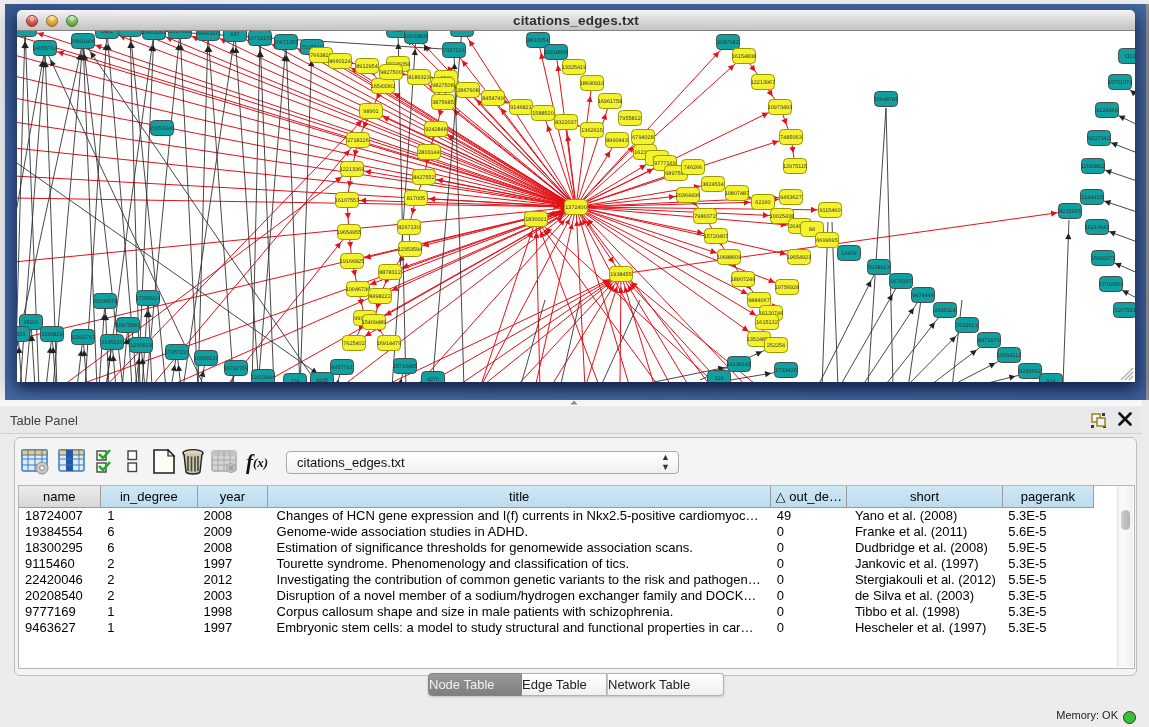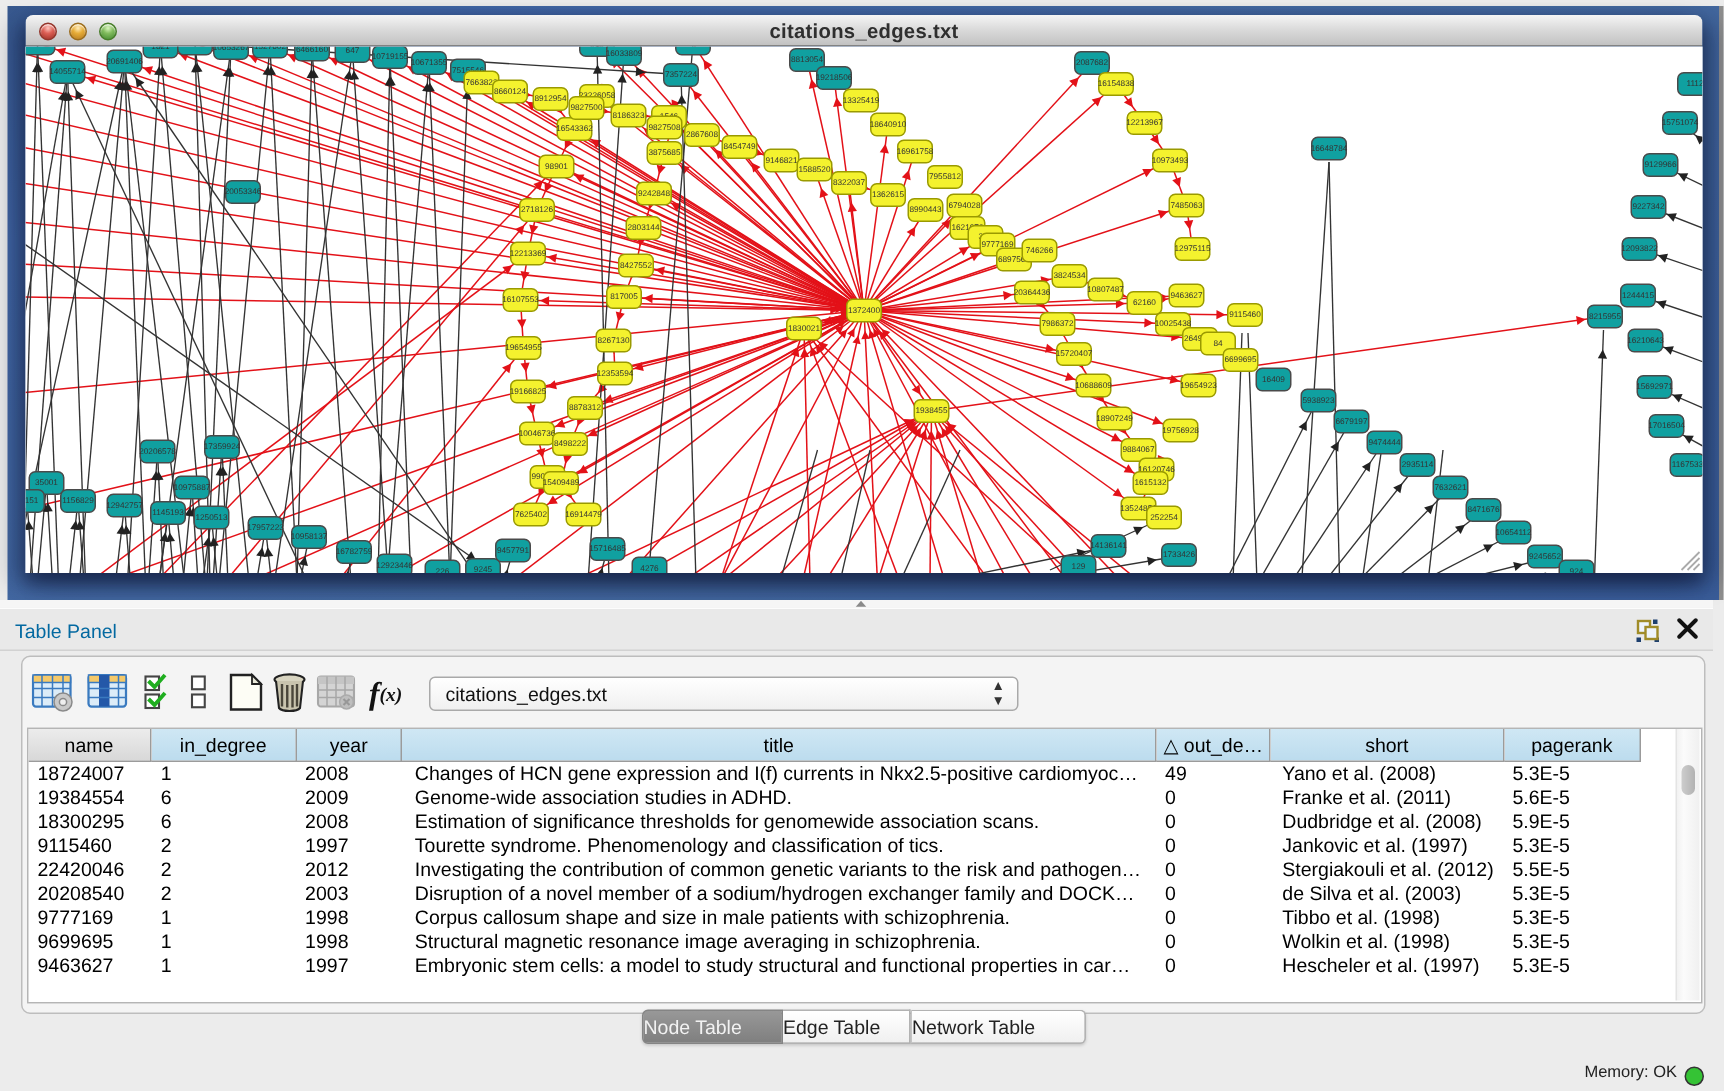--- a/index.html
+++ b/index.html
@@ -7,21 +7,21 @@
 .win{position:absolute;left:17px;top:10px;width:1118px;height:372px;border-radius:5px 5px 0 0;box-shadow:0 7px 11px rgba(10,18,48,.50),-9px 6px 16px rgba(10,18,48,.28),9px 6px 16px rgba(10,18,48,.28);}
 .tbar{position:absolute;left:0;top:0;width:1118px;height:21px;border-radius:5px 5px 0 0;background:linear-gradient(#f5f5f5,#dcdcdc 45%,#c2c2c2);border-bottom:1px solid #828282}
 .tl{position:absolute;top:4.5px;width:12px;height:12px;border-radius:50%;box-shadow:inset 0 1px 1px rgba(255,255,255,.8)}
 .tl.r{left:9px;background:radial-gradient(circle at 50% 28%,#f8b8b0 5%,#dd6056 40%,#aa3a30 85%);border:1px solid #93362c}
 .tl.y{left:29px;background:radial-gradient(circle at 50% 28%,#fce4aa 5%,#e7ad38 40%,#bf8526 85%);border:1px solid #9a6c1e}
 .tl.g{left:49px;background:radial-gradient(circle at 50% 28%,#cdeeb2 5%,#82bc5e 40%,#4f9338 85%);border:1px solid #477d2a}
 .title{position:absolute;top:3px;left:0;width:100%;text-align:center;font-size:13.5px;font-weight:bold;color:#2f2f2f;letter-spacing:.2px}
 .canvas{position:absolute;left:0;top:21px;width:1118px;height:351px;background:#fff;overflow:hidden}
 .tp{position:absolute;left:0;top:400px;width:1142px;height:327px;background:#ececec}
 .tphead{position:absolute;left:0;top:5px;width:1142px;height:29px;background:#e9e9e9;border-top:1px solid #fdfdfd;border-bottom:1px solid #d2d2d2}
-.tphead .t{position:absolute;left:10px;top:7px;font-size:13px;color:#0369a1}
+.tphead .t{position:absolute;left:10px;top:7px;font-size:13px;color:#404040}
 .box{position:absolute;left:14px;top:37px;width:1123px;height:239px;background:#f4f4f4;border:1px solid #bdbdbd;border-radius:6px}
 .combo{position:absolute;left:271px;top:13px;width:393px;height:23px;background:linear-gradient(#ffffff,#f0f0f0);border:1px solid #a9a9a9;border-radius:4px;font-size:13px;color:#111;line-height:21px;padding-left:10px}
 .tblwrap{position:absolute;left:3px;top:47px;width:1117px;height:184px;background:#fff;border:1px solid #b5b5b5;overflow:hidden}
 table{border-collapse:collapse;table-layout:fixed;width:1075px;font-size:13px;color:#000}
 th{height:21px;font-weight:normal;border-right:1px solid #9b9b9b;border-bottom:1px solid #9b9b9b;background:linear-gradient(#cfe7f4,#bcdcee);overflow:hidden;white-space:nowrap}
 th.g{background:linear-gradient(#ececec,#d8d8d8)}
 td{height:16px;padding:0 0 0 6px;overflow:hidden;white-space:nowrap}
 .c1{width:81px}.c2{width:97px}.c3{width:70px}.c4{width:502px}.c5{width:76px}.c6{width:155px}.c7{width:91px}
 td.c2{padding-left:7px}td.c3{padding-left:6px}td.c4{padding-left:9px}
 td.c6{padding-left:8px}
@@ -979,29 +979,20 @@
             <tr>
               <td class="c1">9777169</td>
               <td class="c2">1</td>
               <td class="c3">1998</td>
               <td class="c4">Corpus callosum shape and size in male patients with schizophrenia.</td>
               <td class="c5">0</td>
               <td class="c6">Tibbo et al. (1998)</td>
               <td class="c7">5.3E-5</td>
             </tr>
             <tr>
-              <td class="c1">9699695</td>
-              <td class="c2">1</td>
-              <td class="c3">1998</td>
-              <td class="c4">Structural magnetic resonance image averaging in schizophrenia.</td>
-              <td class="c5">0</td>
-              <td class="c6">Wolkin et al. (1998)</td>
-              <td class="c7">5.3E-5</td>
-            </tr>
-            <tr>
               <td class="c1">9463627</td>
               <td class="c2">1</td>
               <td class="c3">1997</td>
               <td class="c4">Embryonic stem cells: a model to study structural and functional properties in car…</td>
               <td class="c5">0</td>
               <td class="c6">Hescheler et al. (1997)</td>
               <td class="c7">5.3E-5</td>
             </tr>
       </tbody>
         </table>

